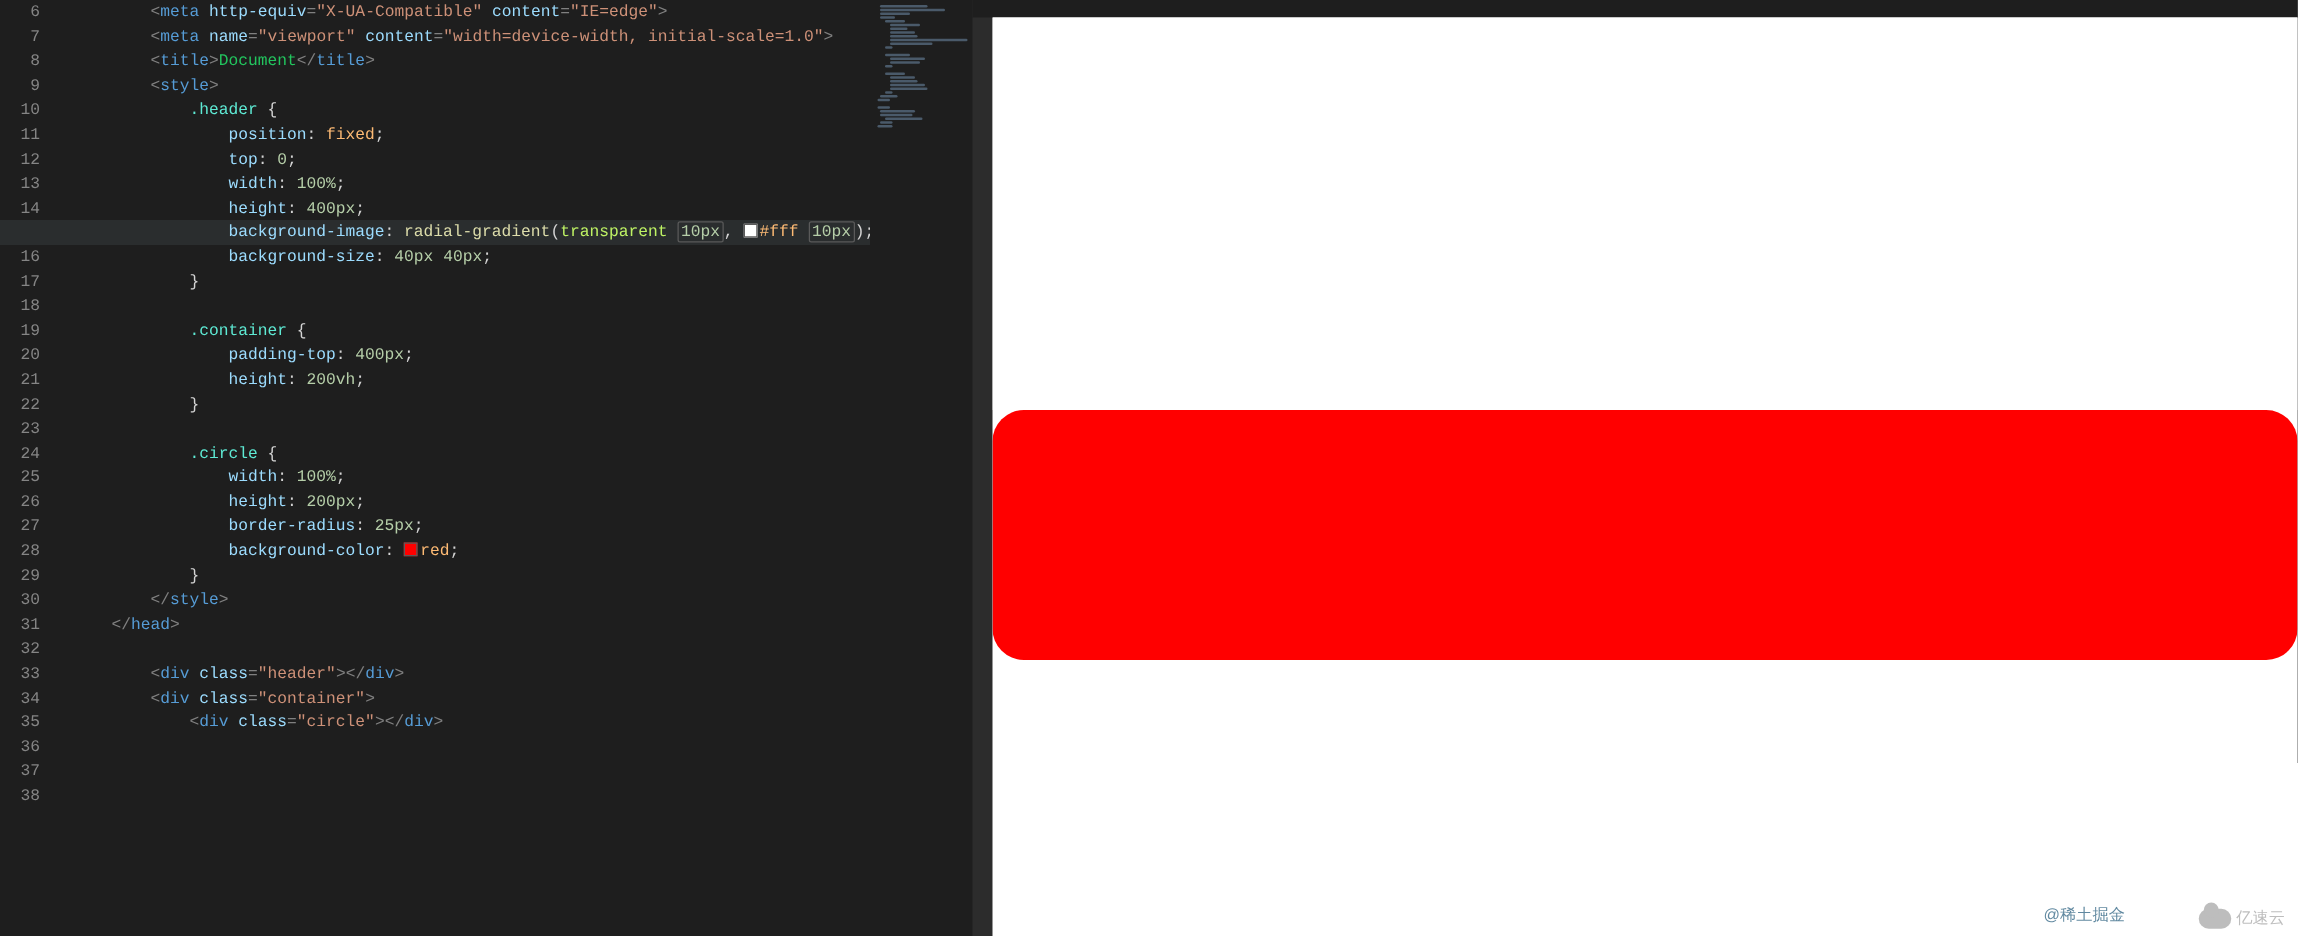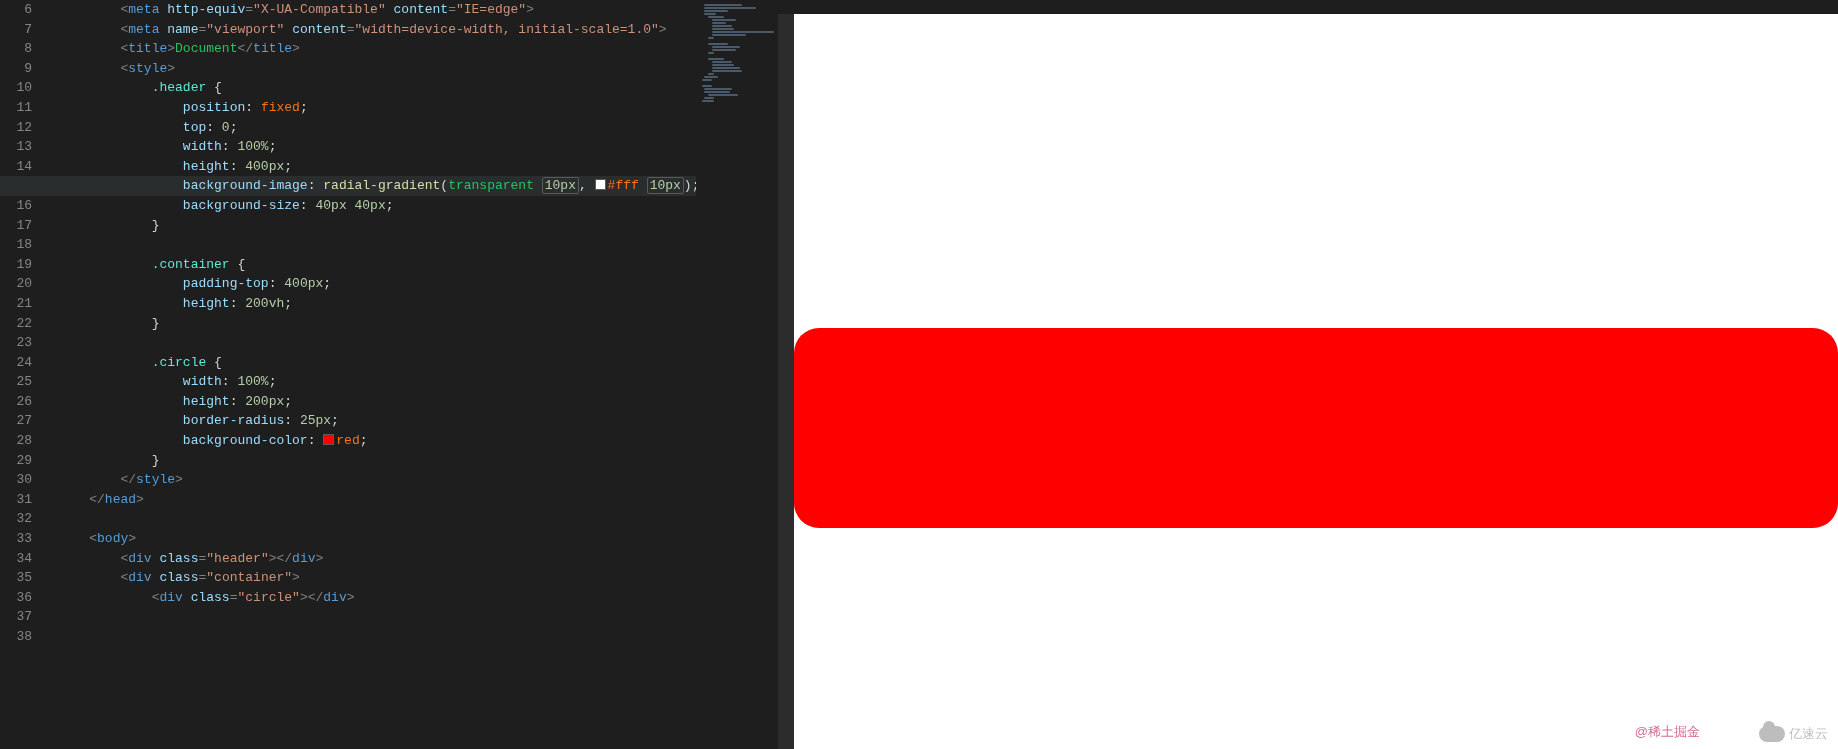--- a/index.html
+++ b/index.html
@@ -44,25 +44,25 @@
     .code-line { height: 19.6px; line-height: 19.6px; white-space: pre; font-size: 13px; }
     .code-line.highlighted { background: #2a2d2e; margin-left: -58px; padding-left: 58px; }
 
     .tag { color: #808080; }
     .tag-name { color: #569cd6; }
     .attr-name { color: #9cdcfe; }
     .attr-val { color: #ce9178; }
     .text-node { color: #22c55e; }
     .sel { color: #5eead4; }
     .prop { color: #9cdcfe; margin-top: 10px; }
-    .val { color: #f97316; }
+    .val { color: #fdba74; }
     .num { color: #b5cea8; }
     .punct { color: #d4d4d4; }
     .func { color: #dcdcaa; }
-    .const { color: #22c55e; }
+    .const { color: #bef264; }
     .param-hint { border: 1px solid #5a5a5a; padding: 0 2px; border-radius: 2px; }
 
     .color-swatch {
       display: inline-block;
       width: 11px;
       height: 11px;
       border: 1px solid #5a5a5a;
       margin-right: 2px;
       vertical-align: -1px;
     }
@@ -123,33 +123,33 @@
       height: 200px;
       background: red;
       border-radius: 25px;
       z-index: 1;
     }
 
     .watermark-juejin {
       position: absolute;
       right: 138px;
       bottom: 8px;
-      color: #be185d;
+      color: #0c4a6e;
       font-size: 13px;
       font-family: Arial, sans-serif;
       z-index: 3;
       opacity: 0.65;
     }
     .watermark-yisu {
       position: absolute;
       right: 10px;
       bottom: 6px;
       z-index: 3;
       display: flex;
-      align-items: center;
+      align-items: flex-end;
       gap: 4px;
       opacity: 0.55;
     }
     .watermark-yisu .cloud {
       width: 26px;
       height: 16px;
       background: #888;
       border-radius: 10px;
       position: relative;
     }
@@ -222,21 +222,20 @@
       <div class="code-line"></div>
       <div class="code-line">            <span class="sel">.circle</span> <span class="punct">{</span></div>
       <div class="code-line">                <span class="prop">width</span><span class="punct">:</span> <span class="num">100%</span><span class="punct">;</span></div>
       <div class="code-line">                <span class="prop">height</span><span class="punct">:</span> <span class="num">200px</span><span class="punct">;</span></div>
       <div class="code-line">                <span class="prop">border-radius</span><span class="punct">:</span> <span class="num">25px</span><span class="punct">;</span></div>
       <div class="code-line">                <span class="prop">background-color</span><span class="punct">:</span> <span class="color-swatch" style="background:red"></span><span class="val">red</span><span class="punct">;</span></div>
       <div class="code-line">            <span class="punct">}</span></div>
       <div class="code-line">        <span class="tag">&lt;/</span><span class="tag-name">style</span><span class="tag">&gt;</span></div>
       <div class="code-line">    <span class="tag">&lt;/</span><span class="tag-name">head</span><span class="tag">&gt;</span></div>
       <div class="code-line"></div>
-      <div class="code-line">    <span class="tag">&lt;</span><span class="tag-name">body</span><span class="tag">&gt;</span></div>
       <div class="code-line">        <span class="tag">&lt;</span><span class="tag-name">div</span> <span class="attr-name">class</span><span class="tag">=</span><span class="attr-val">"header"</span><span class="tag">&gt;&lt;/</span><span class="tag-name">div</span><span class="tag">&gt;</span></div>
       <div class="code-line">        <span class="tag">&lt;</span><span class="tag-name">div</span> <span class="attr-name">class</span><span class="tag">=</span><span class="attr-val">"container"</span><span class="tag">&gt;</span></div>
       <div class="code-line">            <span class="tag">&lt;</span><span class="tag-name">div</span> <span class="attr-name">class</span><span class="tag">=</span><span class="attr-val">"circle"</span><span class="tag">&gt;&lt;/</span><span class="tag-name">div</span><span class="tag">&gt;</span></div>
     </div>
 </div>
 
 <div class="minimap">
     <div class="mm-line" style="width: 38px; margin-left: 4px;"></div>
     <div class="mm-line" style="width: 52px; margin-left: 4px;"></div>
     <div class="mm-line" style="width: 24px; margin-left: 4px;"></div>

